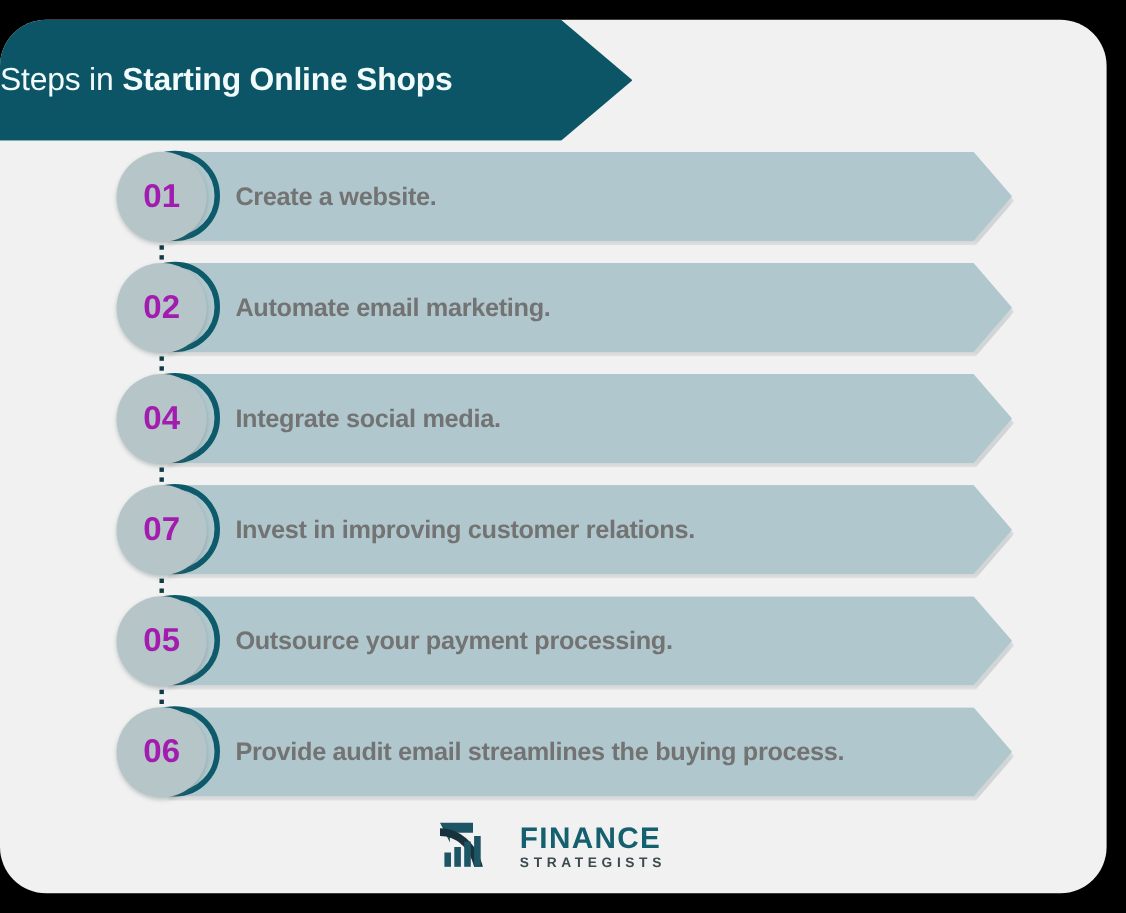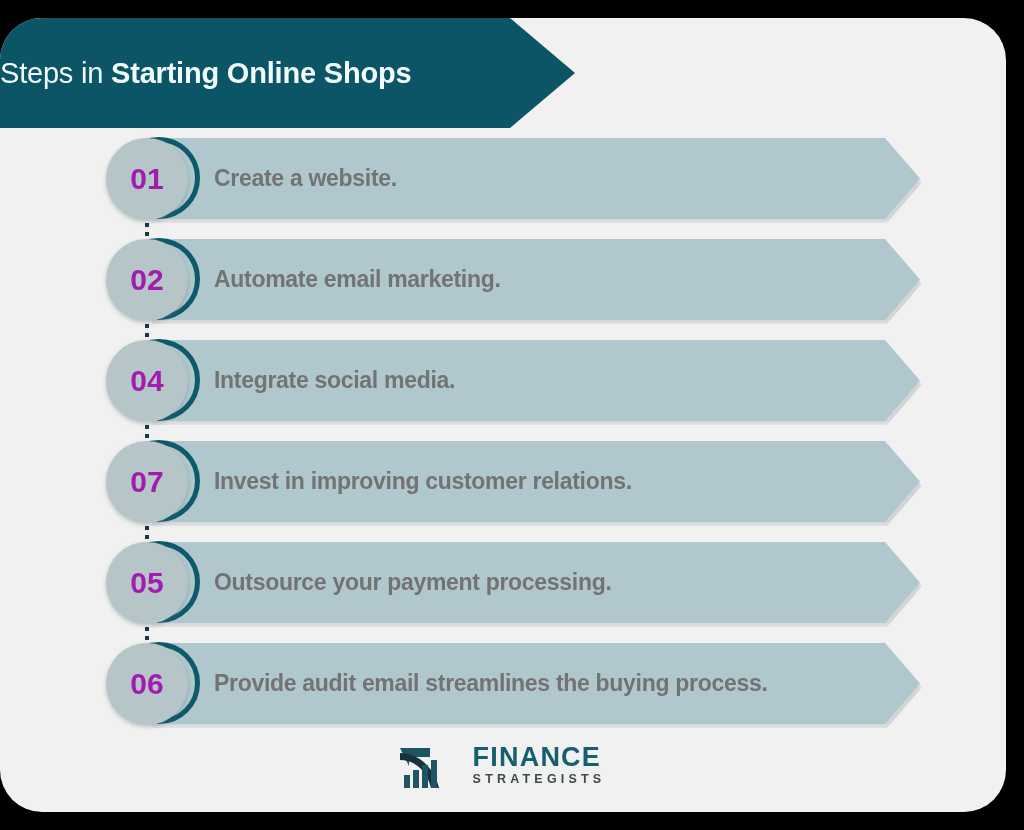--- a/index.html
+++ b/index.html
@@ -123,21 +123,21 @@
     display:block;
     width:4px;height:4px;
     background:#123b47;
   }
 
   
   .footer{
     position:absolute;
     left:0; bottom:22px;
     width:1003px;
-    display:flex; align-items:flex-start; justify-content:center;
+    display:flex; align-items:flex-end; justify-content:center;
     gap:28px;
   }
   .logo-mark{width:47px;height:46px;display:block;}
   .logo-words{display:flex;flex-direction:column;line-height:1;}
   .logo-primary{
     color:#15606e;
     font-size:27px;
     font-weight:700;
     letter-spacing:1.2px;
   }

